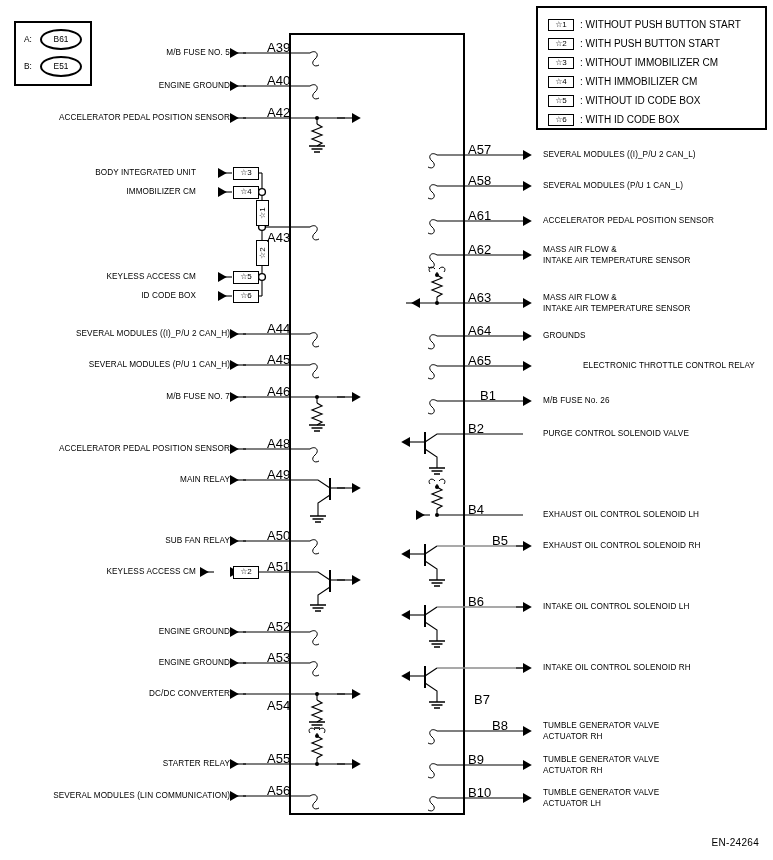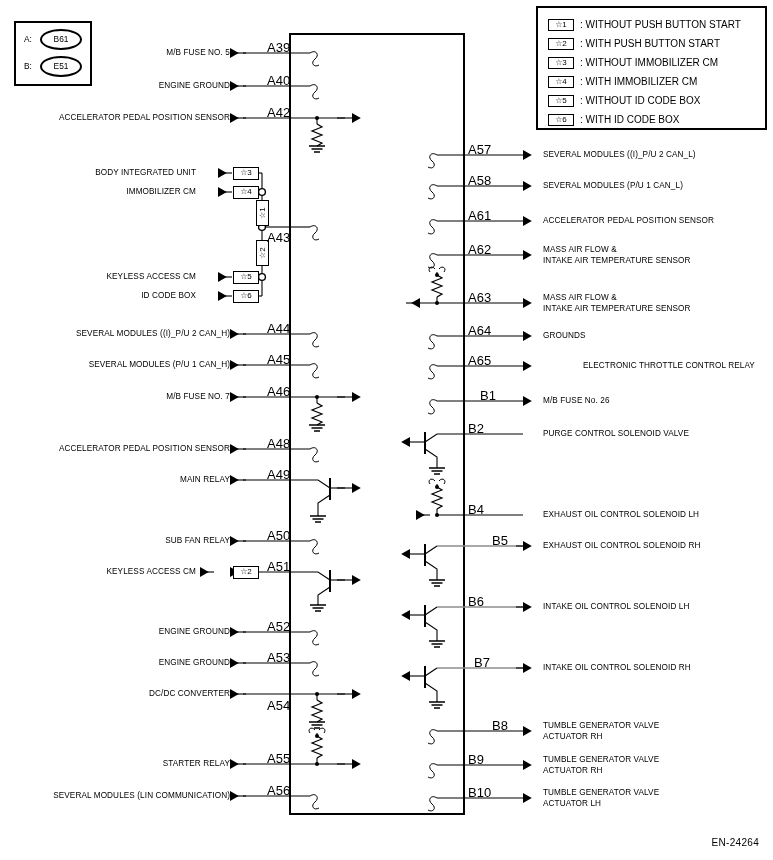--- a/index.html
+++ b/index.html
@@ -355,21 +355,21 @@
   <div class="term" style="left:468px;top:208px;">A61</div>
   <div class="term" style="left:468px;top:242px;">A62</div>
   <div class="term" style="left:468px;top:290px;">A63</div>
   <div class="term" style="left:468px;top:323px;">A64</div>
   <div class="term" style="left:468px;top:353px;">A65</div>
   <div class="term" style="left:468px;top:388px;margin-left:12px;">B1</div>
   <div class="term" style="left:468px;top:421px;">B2</div>
   <div class="term" style="left:468px;top:502px;">B4</div>
   <div class="term" style="left:492px;top:533px;">B5</div>
   <div class="term" style="left:468px;top:594px;">B6</div>
-  <div class="term" style="left:468px;top:655px;padding-left:6px;">B7</div>
+  <div class="term" style="left:468px;top:692px;padding-left:6px;">B7</div>
   <div class="term" style="left:492px;top:718px;">B8</div>
   <div class="term" style="left:468px;top:752px;">B9</div>
   <div class="term" style="left:468px;top:785px;">B10</div>
 
   <div class="lbl" style="left:543px;top:150px;">SEVERAL MODULES ((I)_P/U 2 CAN_L)</div>
   <div class="lbl" style="left:543px;top:181px;">SEVERAL MODULES (P/U 1 CAN_L)</div>
   <div class="lbl" style="left:543px;top:216px;">ACCELERATOR PEDAL POSITION SENSOR</div>
   <div class="lbl" style="left:543px;top:245px;">MASS AIR FLOW &amp;</div>
   <div class="lbl" style="left:543px;top:256px;">INTAKE AIR TEMPERATURE SENSOR</div>
   <div class="lbl" style="left:543px;top:293px;">MASS AIR FLOW &amp;</div>

